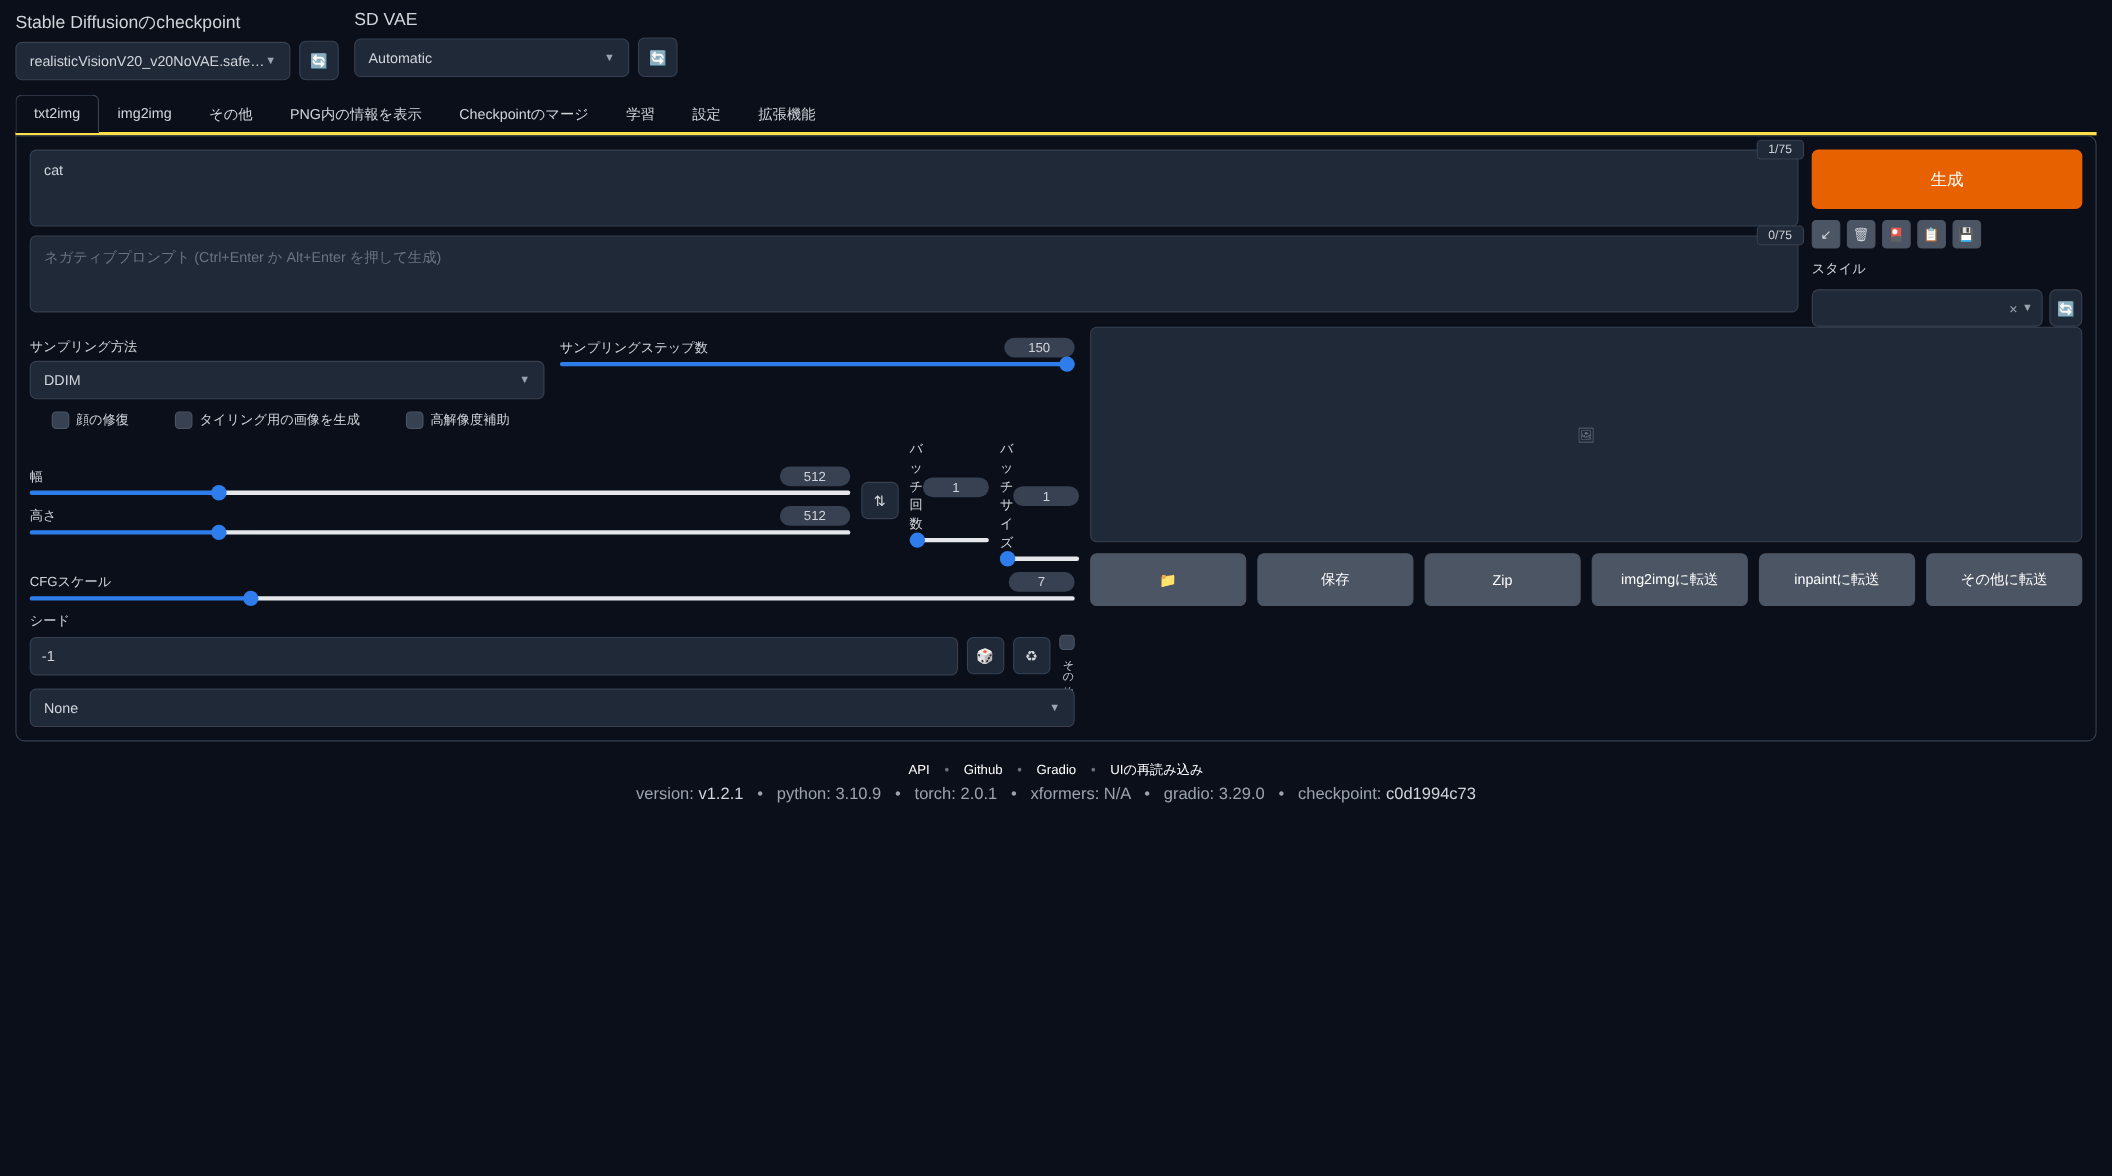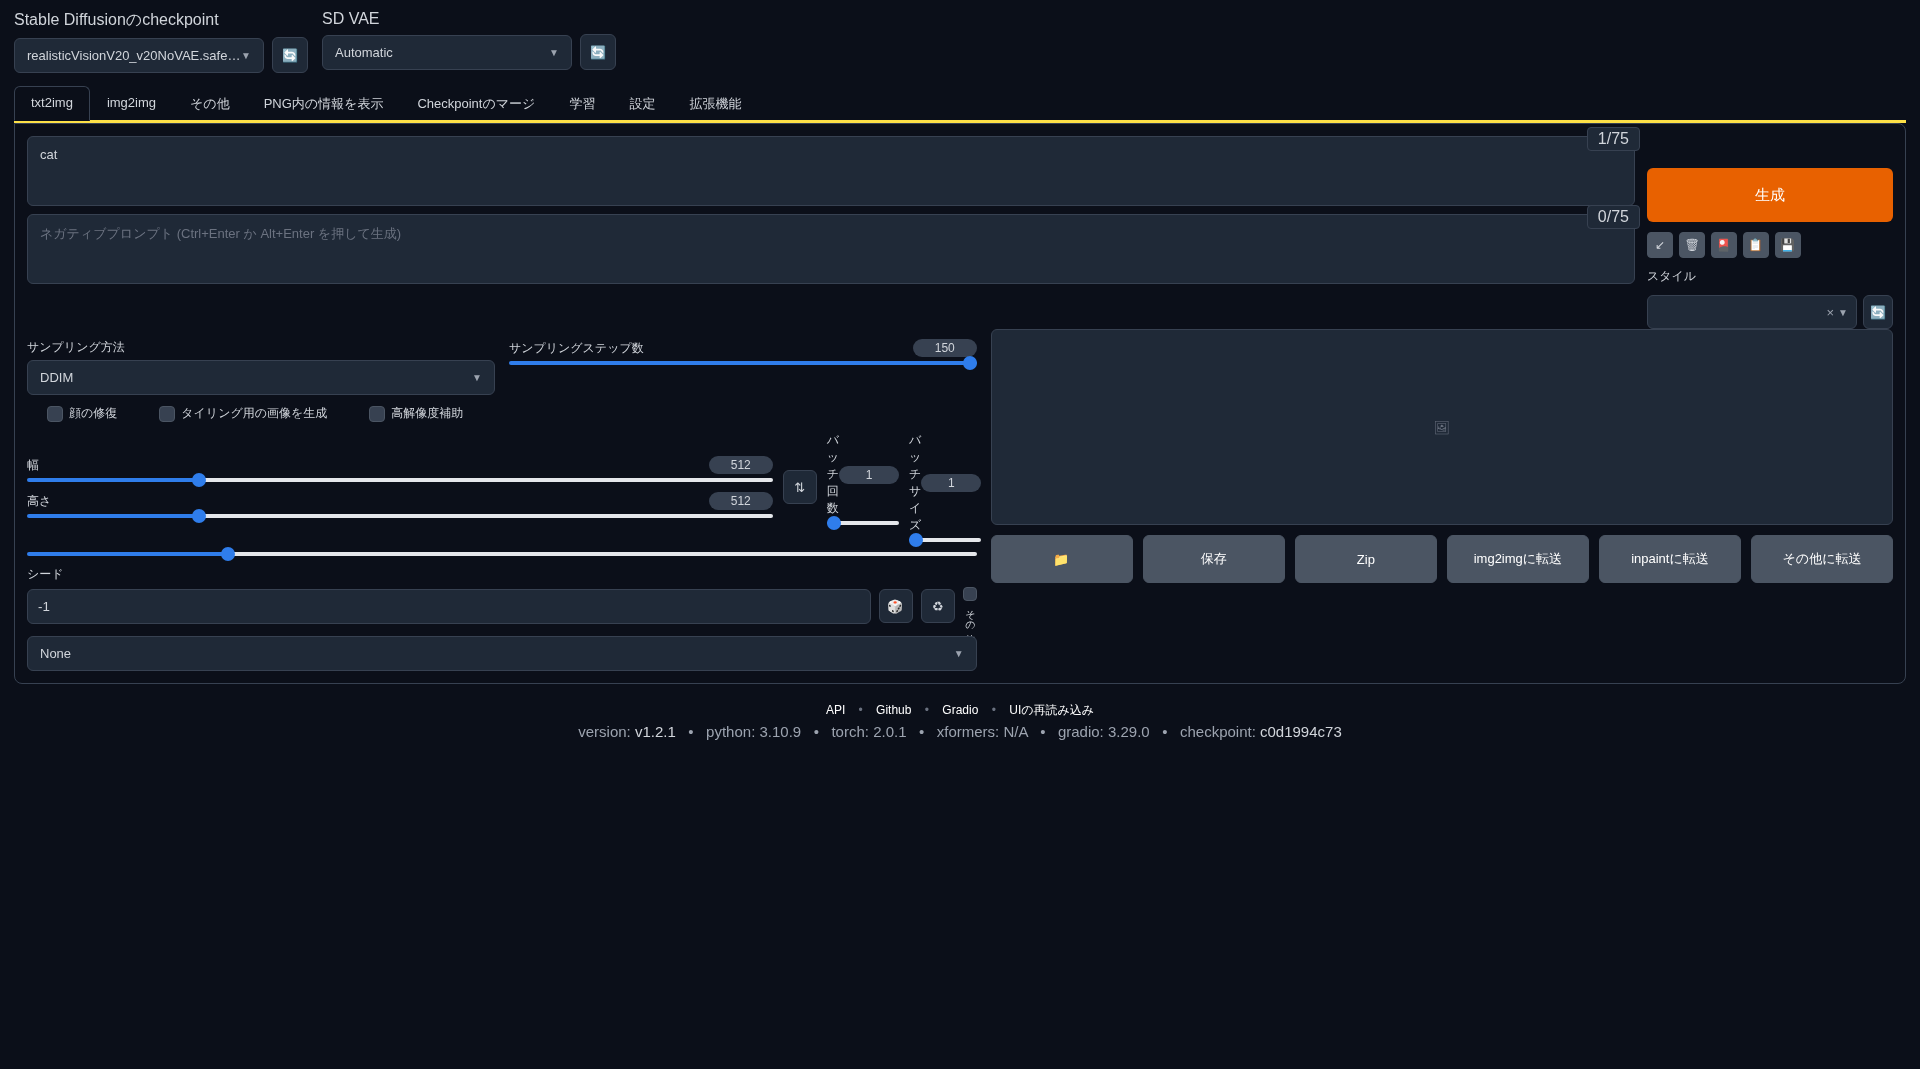--- a/index.html
+++ b/index.html
@@ -54,42 +54,42 @@
     border-bottom: 1px solid #0b0f19;
   }
   .main-panel {
     border: 1px solid #374151;
     border-radius: 0 8px 8px 8px;
     padding: 12px;
     display: flex;
     gap: 12px;
   }
   .left-col { flex: 1; min-width: 0; }
-  .right-col { width: 246px; display: flex; flex-direction: column; gap: 10px; margin-top: 32px; }
+  .right-col { width: 246px; display: flex; flex-direction: column; gap: 10px; }
   .output-col { flex: 0.95; display: flex; flex-direction: column; gap: 10px; }
   .prompt-box {
     background: #1f2937;
     border: 1px solid #374151;
     border-radius: 6px;
     padding: 10px 12px;
     min-height: 70px;
     position: relative;
     color: #d1d5db;
     font-size: 13px;
     margin-bottom: 8px;
   }
   .prompt-box .placeholder { color: #6b7280; }
   .token-badge {
     position: absolute;
     right: -6px; top: -10px;
     background: #1f2937;
     border: 1px solid #374151;
     border-radius: 4px;
     padding: 2px 10px;
-    font-size: 16px;
+    font-size: 11px;
     color: #d1d5db;
   }
   .generate-btn {
     background: #e86100;
     color: #fff;
     border: none;
     border-radius: 6px;
     height: 54px;
     font-size: 15px;
     cursor: pointer;
@@ -361,20 +361,24 @@
               <div class="slider-head">
                 <span class="field-label">バッチサイズ</span>
                 <span class="value-pill">1</span>
               </div>
               <input type="range" class="slider" min="1" max="8" value="1" style="background: linear-gradient(to right, rgb(47, 125, 235) 1%, rgb(229, 231, 235) 1%);">
             </div>
           </div>
         </div>
 
         <div class="field">
+          <div class="slider-head">
+            <span class="field-label">CFGスケール</span>
+            <span class="value-pill">7</span>
+          </div>
           <input type="range" class="slider" min="1" max="30" value="7" style="background: linear-gradient(to right, rgb(47, 125, 235) 21%, rgb(229, 231, 235) 21%);">
         </div>
 
         <div class="field">
           <span class="field-label">シード</span>
           <div class="seed-row">
             <input class="seed-input" value="-1" style="">
             <div class="icon-btn" style="width:34px;height:34px;">
                 <span>🎲</span>
               </div>

